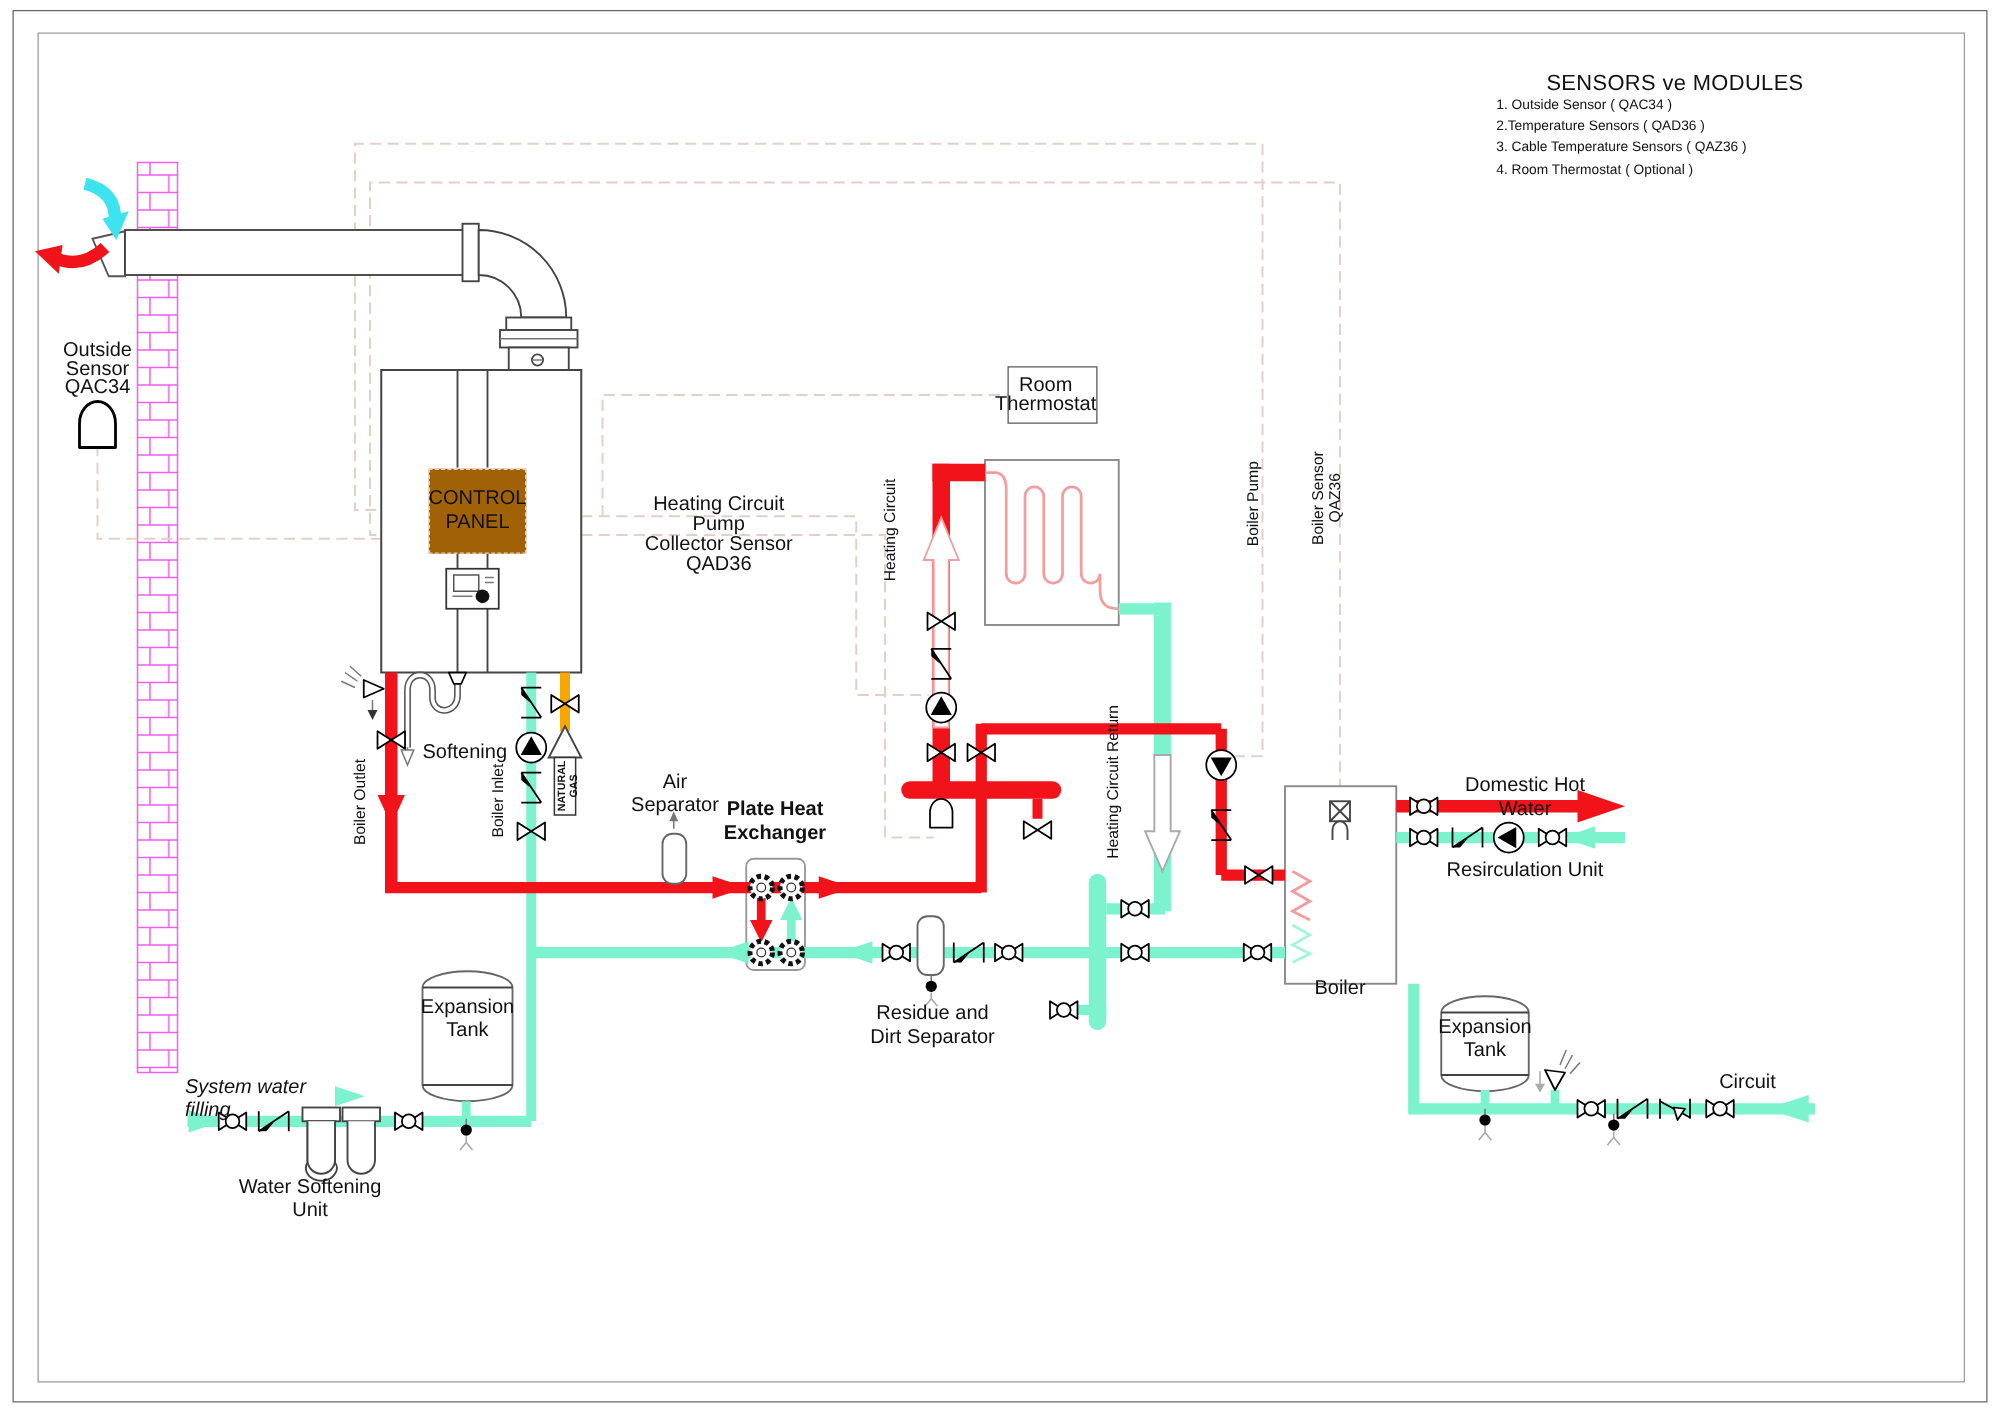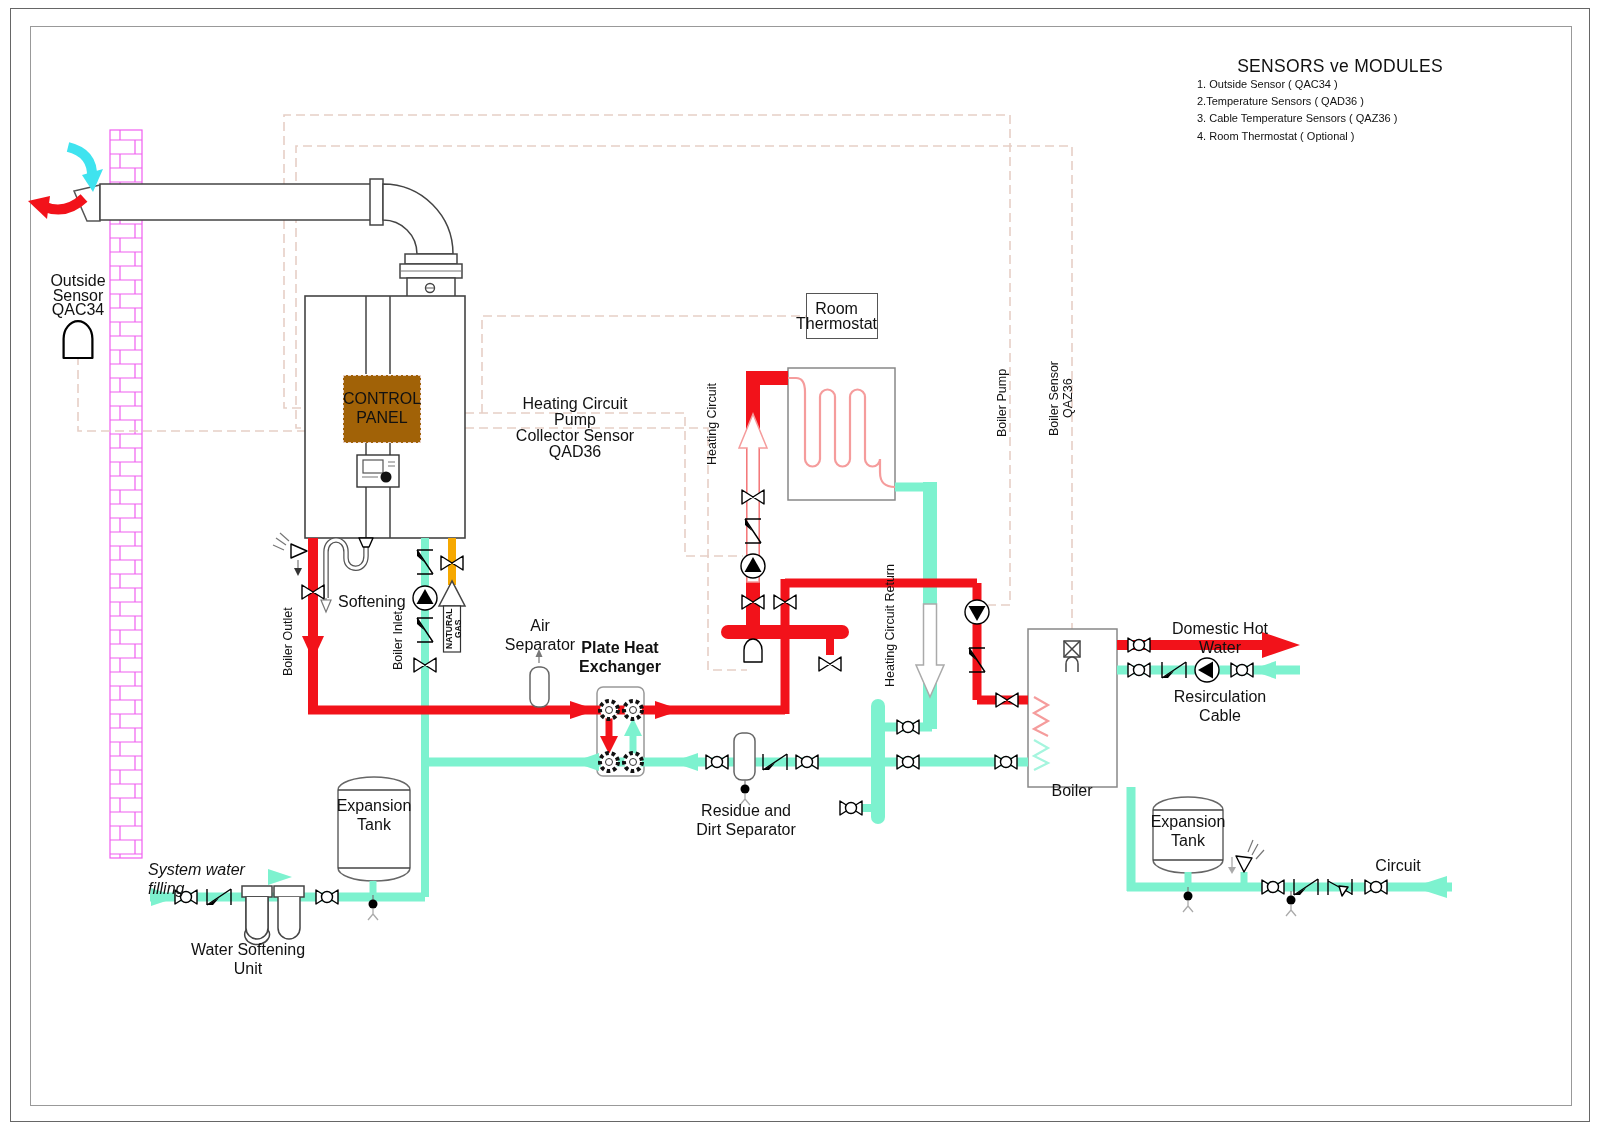--- a/index.html
+++ b/index.html
@@ -346,21 +346,21 @@
 Exchanger</div>
   <div class="vlabel" style="left:706px;top:380px;height:88px;">Heating Circuit</div>
   <div class="lbl" style="left:500px;top:396px;width:150px;line-height:16px;">Heating Circuit Pump
 Collector Sensor
 QAD36</div>
   <div class="vlabel" style="left:884px;top:552px;height:148px;">Heating Circuit Return</div>
   <div class="vlabel" style="left:996px;top:352px;height:102px;">Boiler Pump</div>
   <div class="vlabel" style="left:1048px;top:342px;height:112px;width:30px;">Boiler Sensor
 QAZ36</div>
   <div class="lbl" style="left:1150px;top:620px;width:140px;">Domestic Hot Water</div>
-  <div class="lbl" style="left:1155px;top:688px;width:130px;">Resirculation Cable</div>
+  <div class="lbl" style="left:1155px;top:688px;width:130px;">Resirculation Unit</div>
   <div class="lbl" style="left:1038px;top:762px;width:68px;margin-top:20px;">Boiler</div>
   <div class="lbl" style="left:336px;top:797px;width:76px;">Expansion
 Tank</div>
   <div class="lbl" style="left:1150px;top:813px;width:76px;">Expansion
 Tank</div>
   <div class="lbl" style="left:690px;top:802px;width:112px;">Residue and
 Dirt Separator</div>
   <div class="lbl left" style="left:148px;top:861px;width:130px;font-style:italic;">System water filling</div>
   <div class="lbl" style="left:180px;top:941px;width:136px;">Water Softening Unit</div>
   <div class="lbl" style="left:1368px;top:857px;width:60px;">Circuit</div>

